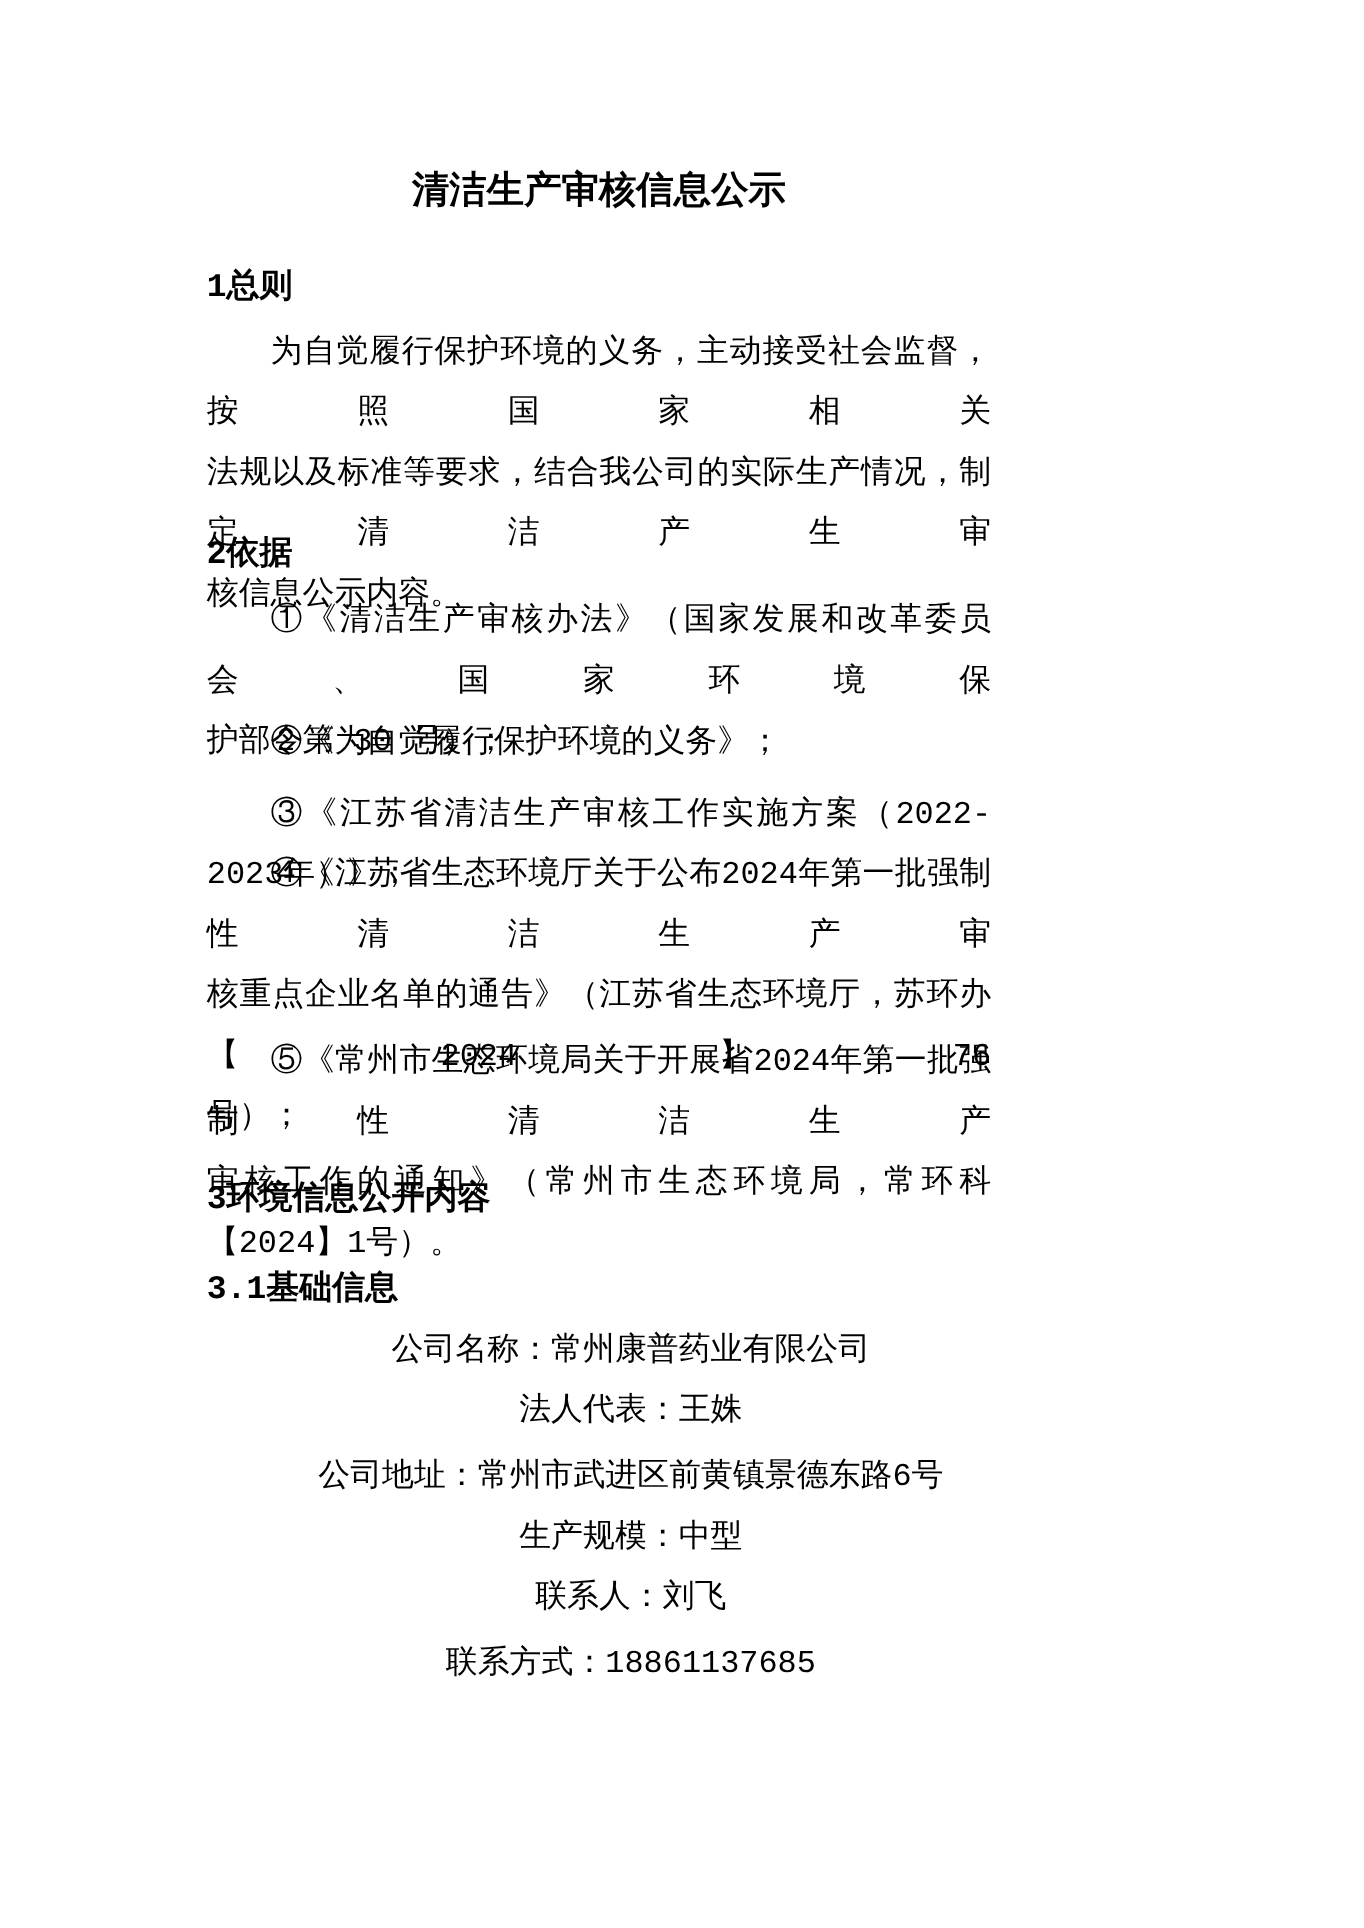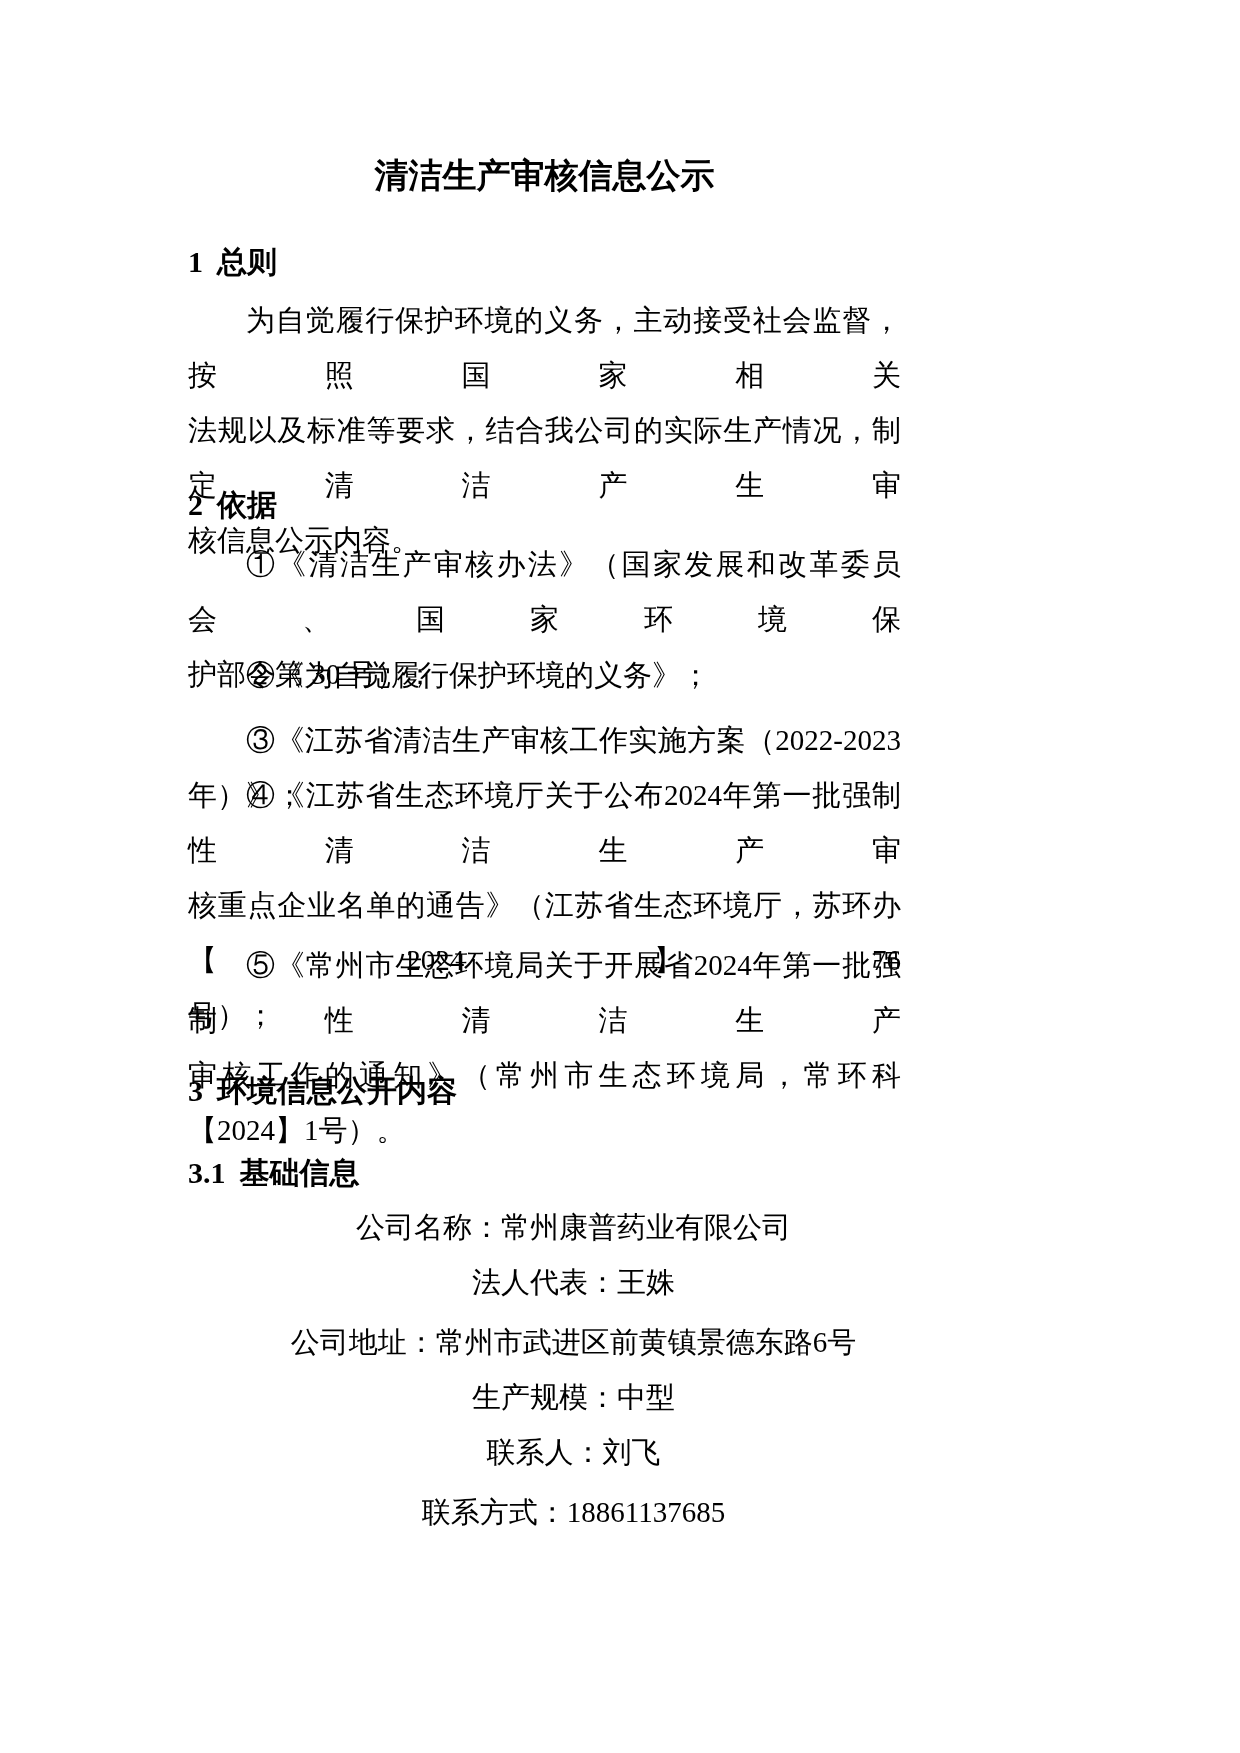--- a/index.html
+++ b/index.html
@@ -1,37 +1,37 @@
 <!DOCTYPE html>
 <html><head>
 <meta charset="utf-8">
 <style>
   html,body{margin:0;padding:0;background:#ffffff;}
   .page{
     position:relative;
     width:1089px;height:1753px;
     background:#ffffff;
     color:#000000;
-    font-family:Liberation Serif, serif;
+    font-family:Liberation Mono, monospace;
     overflow:hidden;
   }
   .abs{position:absolute;left:188px;right:188px;}
   .title{
     top:150px;
     font-size:34px;font-weight:700;
     line-height:52px;
     text-align:center;
     margin:0;
   }
   .heading{
     font-size:30px;font-weight:700;
     line-height:44px;
     white-space:nowrap;
   }
-  .htext{margin-left:14px;}
+  .htext{}
   .para{font-size:29px;line-height:55px;}
   .line{text-align:justify;}
   .line.fill{text-align-last:justify;}
   .line.indent{text-indent:58px;}
   .field{font-size:29px;line-height:55px;padding-left:58px;white-space:nowrap;text-align:center;}
 </style>
 </head>
 <body>
 
 <div class="page">

